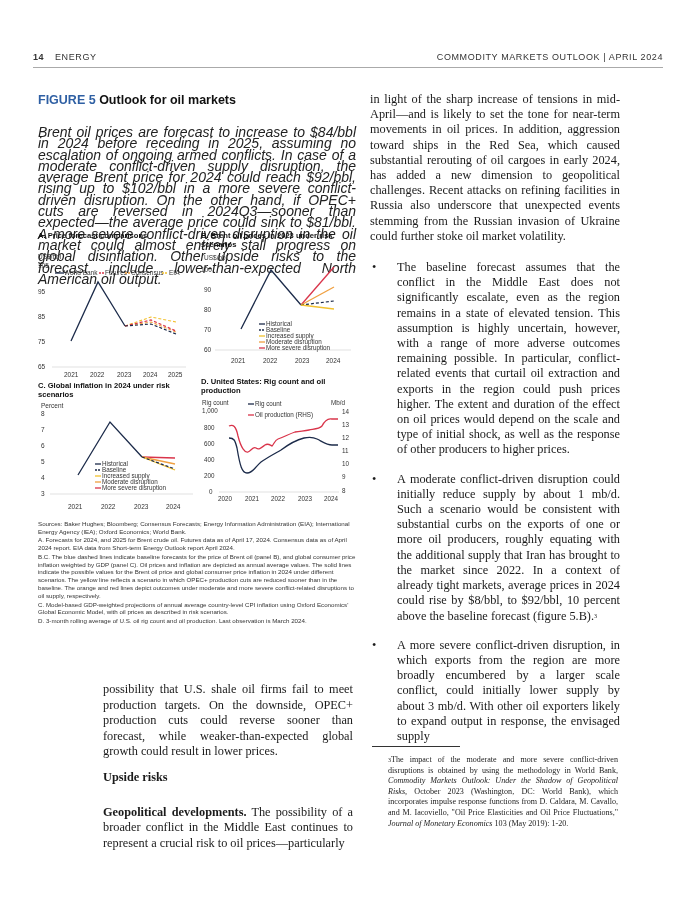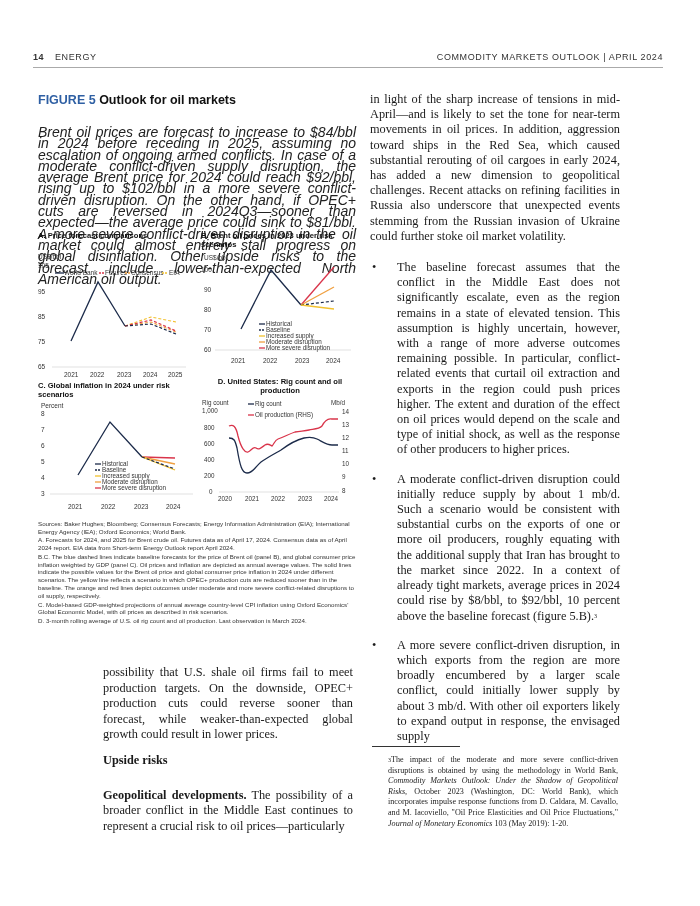--- a/index.html
+++ b/index.html
@@ -15,21 +15,21 @@
   .fig-title .num { color:#2e5fa3; }
   .fig-cap { margin-top:20px; font-size:14px; font-style:italic; line-height:11.3px; text-align:justify; color:#222; }
 
   .panel { position:absolute; font-family:"Liberation Sans", sans-serif; }
   .panel-title { font-size:7.6px; font-weight:bold; line-height:9px; color:#111; }
   .panel svg { position:absolute; left:0; }
 
   .notes { position:absolute; left:38px; top:520px; width:318px; font-family:"Liberation Sans", sans-serif; font-size:6.2px; line-height:7.9px; color:#333; }
   .notes p { margin-bottom:0.5px; }
 
-  .body-l { position:absolute; left:103px; top:665px; width:250px; font-size:12.3px; line-height:15.6px; text-align:justify; }
+  .body-l { position:absolute; left:103px; top:682px; width:250px; font-size:12.3px; line-height:15.6px; text-align:justify; }
   .body-l h3 { font-size:12.3px; font-weight:bold; margin-top:10px; margin-bottom:19px; }
   .body-l p.gp { margin-top:13px; }
 
   .body-r { position:absolute; left:370px; top:92px; width:250px; font-size:12.3px; line-height:15.2px; text-align:justify; }
   .bullets { margin-top:16px; }
   .bullet { position:relative; padding-left:27px; margin-bottom:14px; }
   .bullet .dot { position:absolute; left:2px; top:0; }
   .fn-rule { position:absolute; left:372px; top:746px; width:88px; height:1px; background:#333; }
   .footnote { position:absolute; left:372px; top:755px; width:246px; font-size:8.1px; line-height:10.6px; text-align:justify; color:#222; }
   .footnote .ind { padding-left:16px; }
@@ -149,21 +149,21 @@
       <line x1="57" y1="86" x2="63" y2="86" stroke="#d9344a" stroke-width="1.3"></line>
         <text x="64" y="88">More severe disruption</text>
     </g>
     <text x="30" y="107">2021</text>
     <text x="63" y="107">2022</text>
     <text x="96" y="107">2023</text>
     <text x="128" y="107">2024</text>
   </svg>
 </div>
 
-<div class="panel" style="left:201px; top:377px; width:158px; height:135px;text-align:center;">
+<div class="panel" style="left:201px; top:377px; width:158px; height:135px;">
   <div class="panel-title">D. United States: Rig count and oil production</div>
   <svg width="158" height="120" style="top:21px;" font-family="Liberation Sans, sans-serif" font-size="6.3" fill="#333">
     <text x="1" y="7">Rig count</text>
     <text x="130" y="7">Mb/d</text>
     <text x="1" y="15">1,000</text>
     <text x="3" y="32">800</text>
     <text x="3" y="48">600</text>
     <text x="3" y="64">400</text>
     <text x="3" y="80">200</text>
     <text x="8" y="96">0</text>

